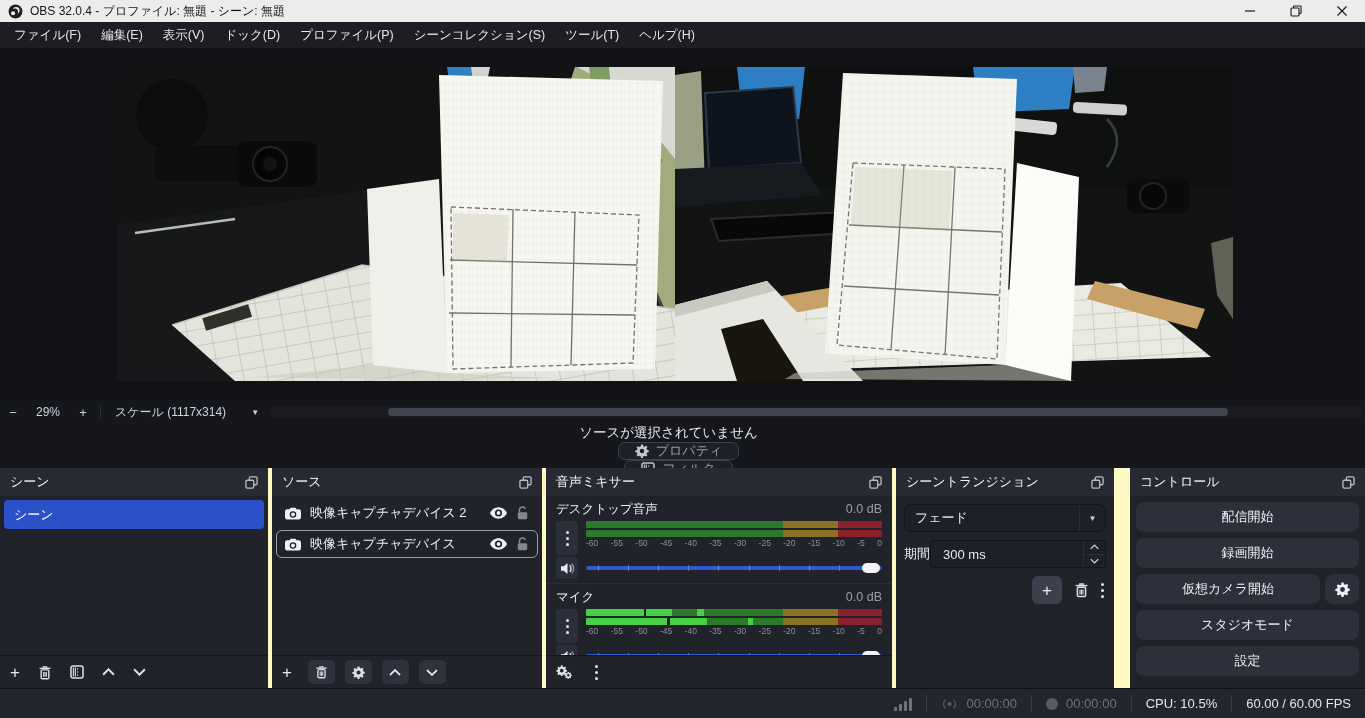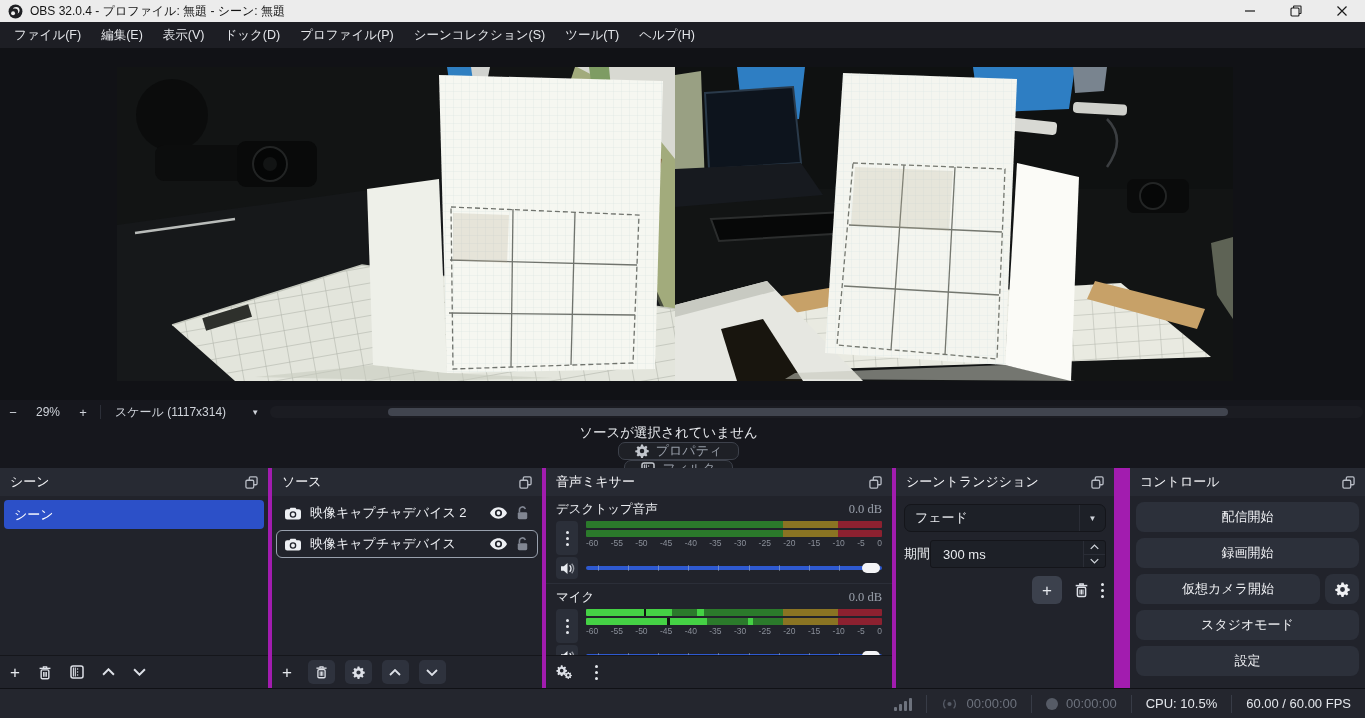--- a/index.html
+++ b/index.html
@@ -36,21 +36,21 @@
   .hscroll-thumb { position:absolute; left:118px; width:840px; top:2px; height:8px; background:#41454f; border-radius:4px; }
 
   
   .srcrow { height:44px; background:#16171d; display:flex; align-items:center; padding:0 12px;flex-direction:column; }
   .src-msg { font-size:13.5px; color:#e7e9ed; margin-right:28px; }
   .srcrow-btn { height:18px; display:flex; align-items:center; gap:7px; padding:0 16px; margin-right:8px;
                 border:1px solid #3d414b; border-radius:7px; background:#1e2026; color:#989ea9; font-size:13px; }
   .srcrow-btn .ico { color:#c2c6cd; }
 
   
-  .docks { height:220px; background:#a21caf; display:flex; gap:4px; }
+  .docks { height:220px; background:#fef9c3; display:flex; gap:4px; }
   .panel { background:#21232b; display:flex; flex-direction:column; min-width:0; }
   .p-scenes { width:268px; } .p-sources { width:270px; } .p-mixer { width:346px; }
   .p-trans { width:218px; } .p-controls { flex:1;margin-left:12px; }
   .panel-header { height:28px; background:#272a33; display:flex; align-items:center; padding:0 10px; flex:none; }
   .panel-title { font-size:13px; color:#f2f3f6; }
   .popout { margin-left:auto; display:inline-flex; color:#b9bdc6; }
   .panel-body { flex:1; position:relative; overflow:hidden; }
   .panel-toolbar { height:33px; border-top:1px solid #15161b; display:flex; align-items:center; padding:0 10px; gap:18px; flex:none; color:#dde0e7; }
 
   .scene-item { margin:4px; height:29px; background:#2c50c8; border-radius:4px; display:flex; align-items:center;
@@ -61,21 +61,21 @@
   .source-row.focused { border-color:#99a1ae; }
   .source-row .lbl { flex:1; white-space:nowrap; overflow:hidden; }
   .dim { color:#818692; }
 
   .tb-btn { width:27px; height:24px; background:#2e323d; border-radius:5px; display:inline-flex; align-items:center; justify-content:center; }
   .plain-ico { display:inline-flex; align-items:center; justify-content:center; }
 
   
   .mix-ch { padding:5px 10px 4px 10px; }
   .mix-ch + .mix-ch { border-top:1px solid #2b2e38; }
-  .mix-row1 { display:flex; align-items:baseline;font-family:Liberation Serif, serif; }
+  .mix-row1 { display:flex; align-items:baseline; }
   .mix-name { font-size:12.5px; color:#e9ebef; }
   .mix-db { margin-left:auto; font-size:12.5px; color:#9aa0ab; }
   .mix-row2 { display:flex; gap:8px; margin-top:3px; }
   .kebab-btn { width:22px; height:34px; background:#2b2f39; border-radius:4px; display:flex; flex-direction:column;
                align-items:center; justify-content:center; gap:3px; flex:none; }
   .kebab-btn i, .kebab i { width:3px; height:3px; border-radius:50%; background:#e4e7ec; display:block; }
   .kebab { display:inline-flex; flex-direction:column; gap:3px; align-items:center; }
   .meter-stack { flex:1; min-width:0; }
   .mbar { height:7px; border-radius:1px; }
   .mbar + .mbar { margin-top:2px; }

